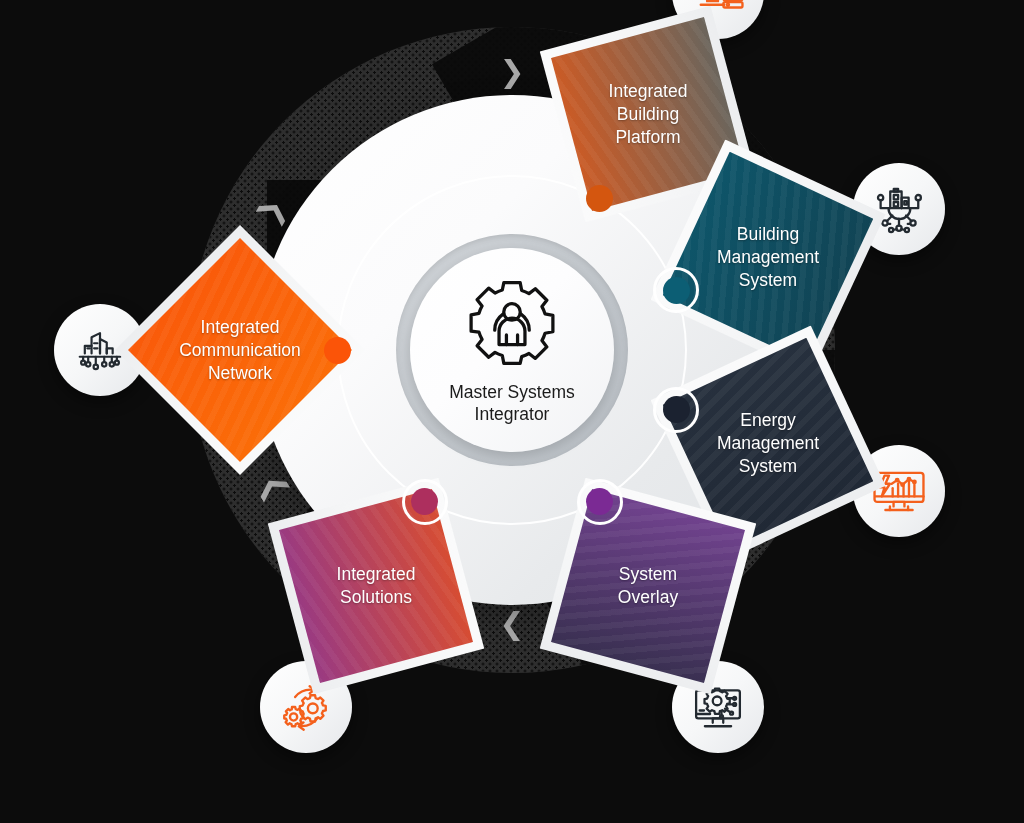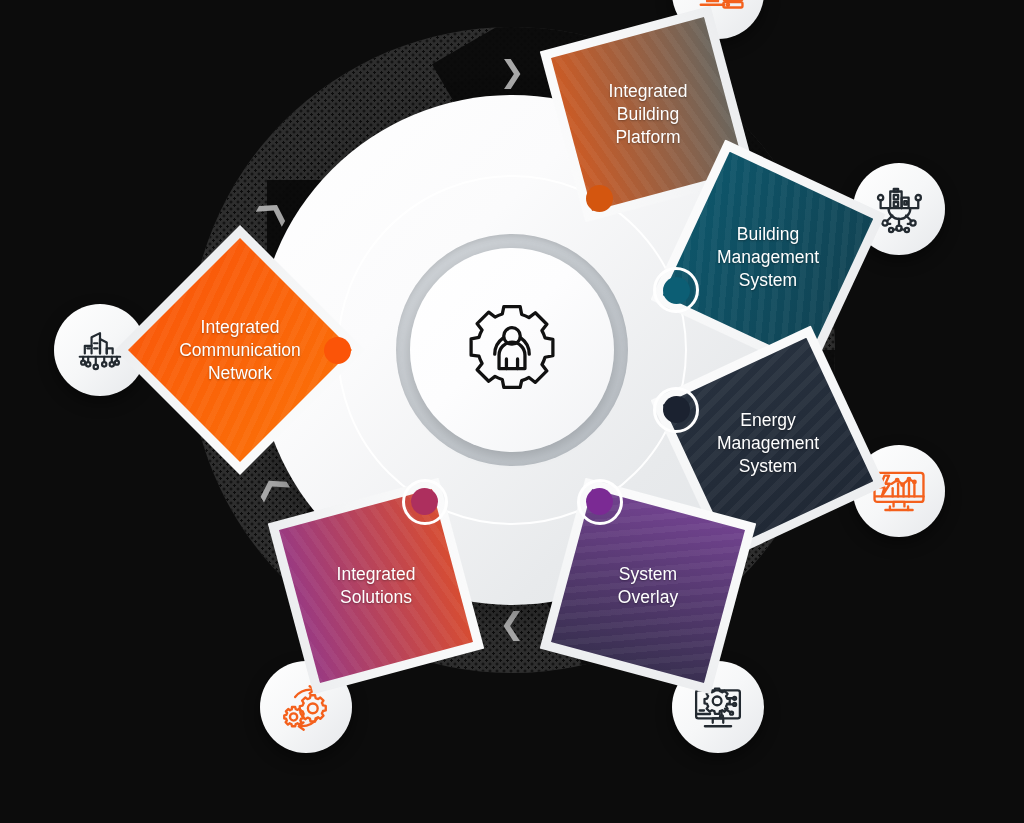--- a/index.html
+++ b/index.html
@@ -158,20 +158,24 @@
       <svg width="96" height="96" viewBox="0 0 100 100" fill="none" stroke="#111" stroke-width="3.4" stroke-linejoin="round" stroke-linecap="round">
         <path d="M41.5 8 h17 l1.6 8.2 a34.5 34.5 0 0 1 7.6 3.2 l6.6-5.1 12 12 -5.1 6.6 a34.5 34.5 0 0 1 3.2 7.6 l8.2 1.6 v17 l-8.2 1.6 a34.5 34.5 0 0 1 -3.2 7.6 l5.1 6.6 -12 12 -6.6-5.1 a34.5 34.5 0 0 1 -7.6 3.2 L58.5 92 h-17 l-1.6-8.2 a34.5 34.5 0 0 1 -7.6-3.2 l-6.6 5.1 -12-12 5.1-6.6 a34.5 34.5 0 0 1 -3.2-7.6 L7.4 58.5 v-17 l8.2-1.6 a34.5 34.5 0 0 1 3.2-7.6 l-5.1-6.6 12-12 6.6 5.1 a34.5 34.5 0 0 1 7.6-3.2 Z"></path>
         <circle cx="50" cy="38.5" r="8.6"></circle>
         <path d="M36.5 72.5 v-14 a13.5 13.5 0 0 1 27 0 v14 Z"></path>
         <path d="M32 57.5 a20.5 20.5 0 0 1 8.6-16.8"></path>
         <path d="M68 57.5 a20.5 20.5 0 0 0 -8.6-16.8"></path>
         <path d="M44.2 72.5 v-10"></path>
           <path d="M55.8 72.5 v-10"></path>
       </svg>
     </span>
+    <div class="hub-label">
+      <span>Master Systems</span><br>
+      <span>Integrator</span>
+    </div>
   </div>
 
   <div id="petals">
       <div class="bubble" style="left: 718px; top: -6.80247px;">
         <span>
           <svg width="58" height="58" viewBox="0 0 64 64" fill="none" stroke="#f4601c" stroke-width="2.6" stroke-linecap="round" stroke-linejoin="round">
       <rect x="5" y="8" width="42" height="27" rx="2"></rect>
             <path d="M20 35v6h12v-6"></path>
             <path d="M13 45h26"></path>
       <path d="M20 18.5a5.5 5.5 0 0 1 5.3-5.5 7 7 0 0 1 13 1.6 4.8 4.8 0 0 1-.6 9.4H24.3A5.5 5.5 0 0 1 20 18.5Z"></path>

